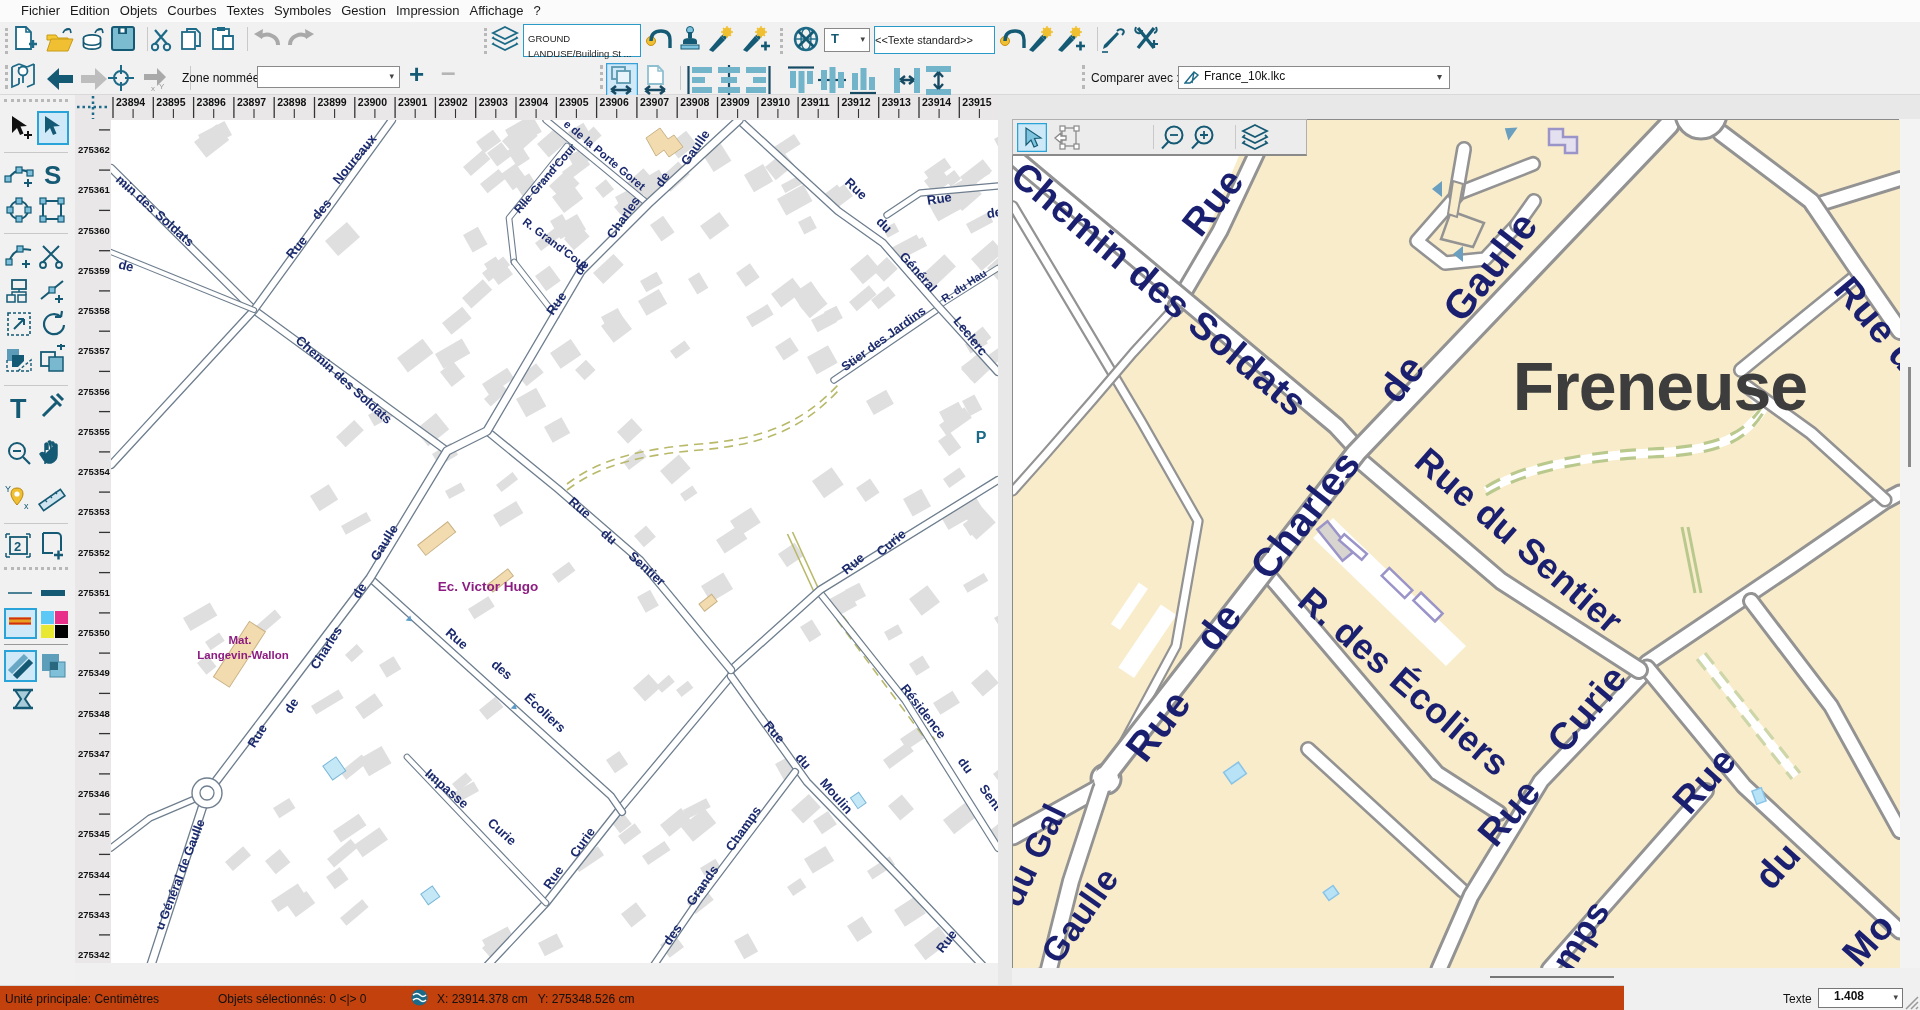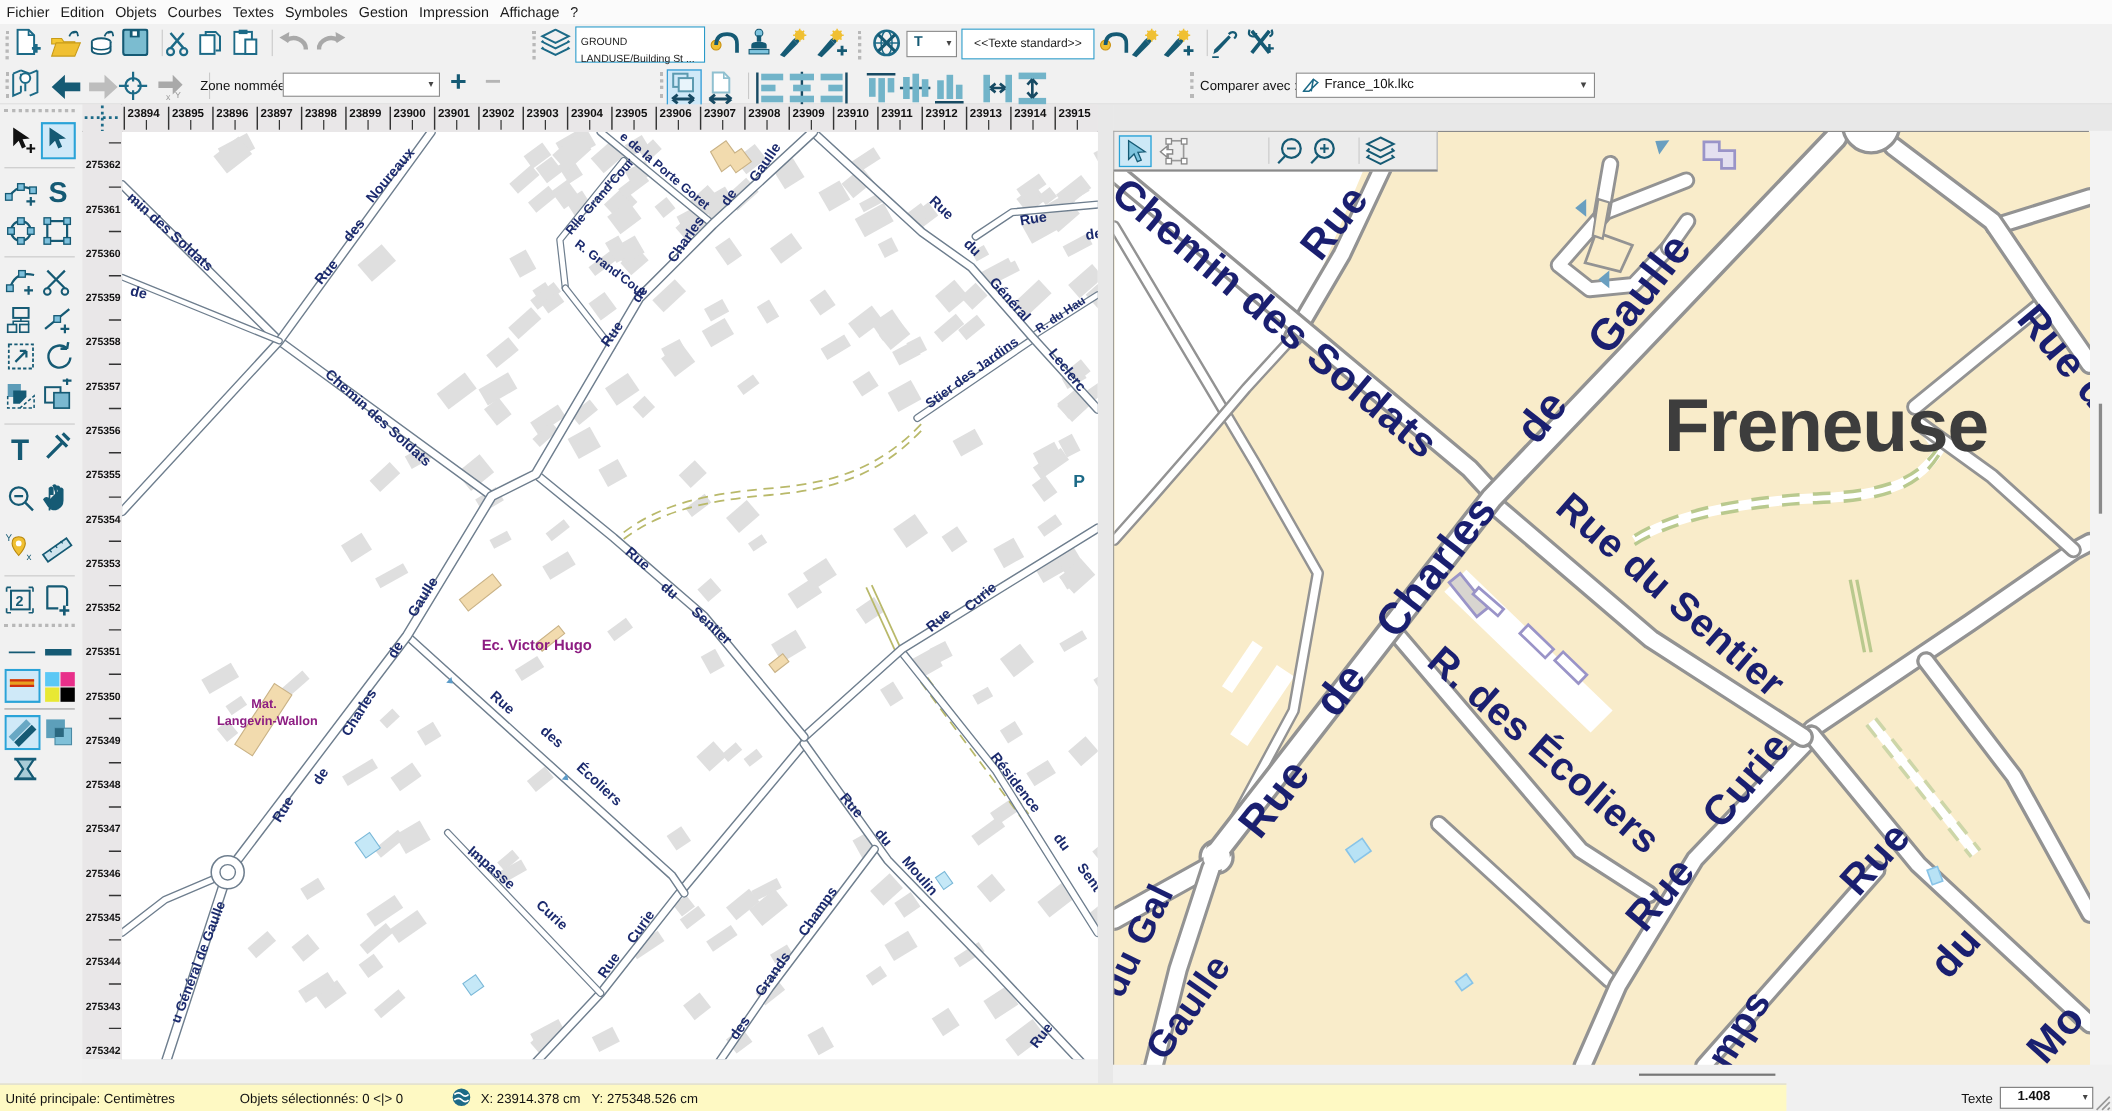--- a/index.html
+++ b/index.html
@@ -1,32 +1,32 @@
 <!DOCTYPE html>
 <html><head><meta charset="utf-8"><style>
 *{margin:0;padding:0;box-sizing:border-box}
 html,body{width:1920px;height:1010px;overflow:hidden;font-family:"Liberation Sans",sans-serif;background:#f0f0f0}
 .abs{position:absolute}
-#menubar{left:0;top:0;width:1920px;height:22px;background:#fbfbfb;font-size:13px;color:#1a1a1a;padding-left:1px}
+#menubar{left:0;top:0;width:1920px;height:22px;background:#fbfbfb;font-size:13px;color:#1a1a1a;padding-left:16px}
 #menubar span{display:inline-block;padding:3px 5px}
 #tb1{left:0;top:22px;width:1920px;height:39px;background:#f1f1f1}
 #tb2{left:0;top:61px;width:1920px;height:34px;background:#f1f1f1;border-bottom:1px solid #d9d9d9}
 #palette{left:0;top:95px;width:75px;height:890px;background:#f1f1f1}
 #corner{left:75px;top:95px;width:36px;height:25px;background:#e9e7e8;border-right:1px solid #b5b5b5;border-bottom:1px solid #9a9a9a}
 #hruler{left:111px;top:95px;width:887px;height:25px;background:#e9e7e8;border-bottom:1px solid #9a9a9a}
 #vruler{left:75px;top:120px;width:36px;height:843px;background:#e9e7e8;border-right:1px solid #9a9a9a}
 #leftmap{left:111px;top:120px;width:887px;height:843px;background:#fff}
 #divider{left:998px;top:95px;width:14px;height:890px;background:#e8e8e8}
 #rtopstrip{left:1012px;top:95px;width:908px;height:24px;background:#e8e8e8}
 #rightmap{left:1012px;top:119px;width:887px;height:849px;background:#f9ecca;border-top:1px solid #8a8a8a;border-left:1px solid #8a8a8a}
 #rtoolbar{left:1012px;top:119px;width:295px;height:37px;background:#ececec;border:1px solid #b0b0b0;border-bottom:2px solid #8a8a8a}
 #rscroll{left:1900px;top:119px;width:20px;height:849px;background:#f3f3f3}
 #rbotstrip{left:1012px;top:968px;width:888px;height:17px;background:#f0f0f0}
 #lbotstrip{left:75px;top:963px;width:923px;height:22px;background:#f0f0f0}
-#statusbar{left:0;top:985px;width:1624px;height:25px;background:#fef9c3;border-top:1px solid #d5d5d5;font-size:12px;color:#111}
+#statusbar{left:0;top:985px;width:1624px;height:25px;background:#c2410c;border-top:1px solid #d5d5d5;font-size:12px;color:#111}
 .vsep{display:inline-block;width:1px;height:24px;background:#c9c9c9;vertical-align:middle;margin:0 4px}
 .dots{position:absolute;width:3px;border-left:3px dotted #b8b8b8}
 svg text{font-family:"Liberation Sans",sans-serif}
 </style></head><body>
 <div id="menubar" class="abs"><span>Fichier</span><span>Edition</span><span>Objets</span><span>Courbes</span><span>Textes</span><span>Symboles</span><span>Gestion</span><span>Impression</span><span>Affichage</span><span>?</span></div>
 <div id="tb1" class="abs">
     <div class="dots abs" style="left:5px;top:6px;height:26px"></div>
     <svg class="abs" style="left:12px;top:4px" width="26" height="26" viewBox="0 0 26 26">
       <path d="M4 1 h10 l5 5 v17 h-15 z" fill="#fff" stroke="#1c6a87" stroke-width="1.8"></path>
       <path d="M14 1 v5 h5" fill="none" stroke="#1c6a87" stroke-width="1.6"></path>
@@ -101,21 +101,21 @@
       <path d="M20 20 h9 M24.5 15.5 v9" stroke="#155a74" stroke-width="2.6"></path>
     </svg>
     <div class="dots abs" style="left:780px;top:6px;height:26px"></div>
     <svg class="abs" style="left:793px;top:4px" width="27" height="27" viewBox="0 0 27 27">
       <circle cx="13" cy="13" r="11" fill="none" stroke="#1c6a87" stroke-width="2.4"></circle>
       <ellipse cx="13" cy="13" rx="5" ry="11" fill="none" stroke="#1c6a87" stroke-width="1.4"></ellipse>
       <path d="M2 13 h22" stroke="#1c6a87" stroke-width="1.4"></path>
       <path d="M5 5 L21 21 M21 5 L5 21" stroke="#155a74" stroke-width="2.8"></path>
     </svg>
     <div class="abs" style="left:824px;top:6px;width:46px;height:24px;background:#fff;border:1px solid #888"><span style="font-weight:bold;color:#155a74;font-size:13px;padding-left:6px">T</span><span style="float:right;color:#444;font-size:9px;padding:5px 4px 0 0">▾</span></div>
-    <div class="abs" style="left:874px;top:4px;width:121px;height:28px;background:#fff;border:1px solid #2a9ac8;font-size:11px;color:#222;text-align:center;line-height:26px">&lt;&lt;Texte standard&gt;&gt;</div>
+    <div class="abs" style="left:874px;top:4px;width:121px;height:28px;background:#fff;border:1px solid #2a9ac8;font-size:11px;color:#222;line-height:26px">&lt;&lt;Texte standard&gt;&gt;</div>
     <svg class="abs" style="left:999px;top:5px" width="27" height="25" viewBox="0 0 27 25">
       <circle cx="6" cy="14" r="4.5" fill="#f0c032" stroke="#c89010" stroke-width="1"></circle>
       <path d="M6 14 q0 -10 10 -10 q9 0 9 9 v8" fill="none" stroke="#155a74" stroke-width="3.4"></path>
     </svg>
     <svg class="abs" style="left:1027px;top:4px" width="30" height="28" viewBox="0 0 30 28">
       <path d="M2 24 L14 10 l4 4 L6 26 z" fill="#155a74"></path>
       <path d="M14 10 l4 4 l3 -4 l-3 -3 z" fill="#155a74"></path>
       <circle cx="20" cy="6" r="4.5" fill="#f0c032"></circle>
       <path d="M20 0 v12 M14 6 h12 M16 2 l8 8 M24 2 l-8 8" stroke="#f0c032" stroke-width="1.4"></path>
     </svg>

